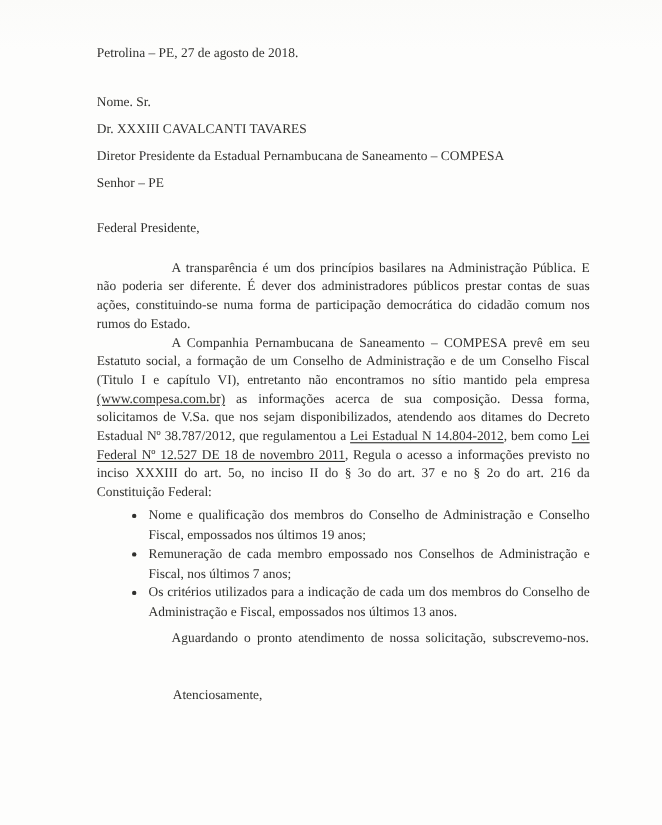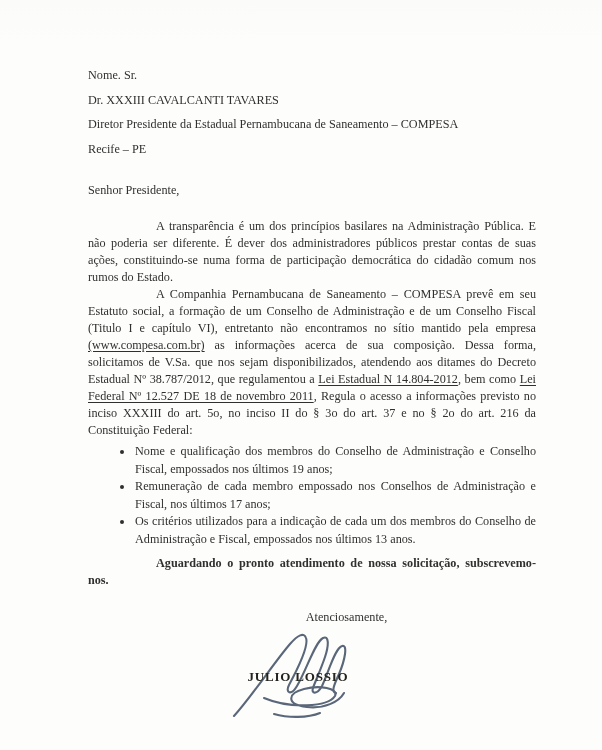--- a/index.html
+++ b/index.html
@@ -43,23 +43,22 @@
   ul.req-list li {
     text-align: justify;
     padding-left: 1px;
     line-height: 17.5px;
   }
   .closing-request {
     margin-top: 7px;
     text-align: justify;
     text-indent: 68px;
     word-spacing: 2.6px;
-    font-weight: bold;
   }
-  .salutation { margin-top: 20px; margin-left: 69px; text-align: center; }
+  .salutation { margin-top: 34px; margin-left: 69px; }
   .signature {
     position: absolute;
     left: 228px;
     top: 630px;
     width: 140px;
     height: 100px;
   }
   .signature-name {
     position: absolute;
     left: 0;
@@ -79,50 +78,41 @@
     height: 95px;
   }
 </style>
 </head>
 <body>
 
 <div class="page">
   <div class="content">
 
     <div class="ref-row">
+      <span>Petrolina – PE, 27 de agosto de 2018.</span>
     </div>
 
     <div class="recipient">
       <div>Nome. Sr.</div>
       <div>Dr. XXXIII CAVALCANTI TAVARES</div>
       <div>Diretor Presidente da Estadual Pernambucana de Saneamento – COMPESA</div>
-      <div>Recife – PE</div>
+      <div>Senhor – PE</div>
     </div>
 
-    <div class="greeting">Senhor Presidente,</div>
+    <div class="greeting">Federal Presidente,</div>
 
     <p class="para first">A transparência é um dos princípios basilares na Administração Pública. E não poderia ser diferente. É dever dos administradores públicos prestar contas de suas ações, constituindo-se numa forma de participação democrática do cidadão comum nos rumos do Estado.</p>
 
     <p class="para"><span>A Companhia Pernambucana de Saneamento – COMPESA prevê em seu Estatuto social, a formação de um Conselho de Administração e de um Conselho Fiscal (Titulo I e capítulo VI), entretanto não encontramos no sítio mantido pela empresa </span><span class="u">(www.compesa.com.br)</span><span> as informações acerca de sua composição. Dessa forma, solicitamos de V.Sa. que nos sejam disponibilizados, atendendo aos ditames do Decreto Estadual Nº 38.787/2012, que regulamentou a </span><span class="u">Lei Estadual N 14.804-2012</span><span>, bem como </span><span class="u">Lei Federal Nº 12.527 DE 18 de novembro 2011</span><span>, Regula o acesso a informações previsto no inciso XXXIII do art. 5o, no inciso II do § 3o do art. 37 e no § 2o do art. 216 da Constituição Federal:</span></p>
 
     <ul class="req-list">
       <li>Nome e qualificação dos membros do Conselho de Administração e Conselho Fiscal, empossados nos últimos 19 anos;</li>
-      <li>Remuneração de cada membro empossado nos Conselhos de Administração e Fiscal, nos últimos 17 anos;</li>
+      <li>Remuneração de cada membro empossado nos Conselhos de Administração e Fiscal, nos últimos 7 anos;</li>
       <li>Os critérios utilizados para a indicação de cada um dos membros do Conselho de Administração e Fiscal, empossados nos últimos 13 anos.</li>
     </ul>
 
     <p class="closing-request">Aguardando o pronto atendimento de nossa solicitação, subscrevemo-nos.</p>
 
     <div class="salutation">Atenciosamente,</div>
 
   </div>
 
-  <div class="signature">
-    <svg class="flourish" viewBox="0 0 140 95" xmlns="http://www.w3.org/2000/svg" aria-hidden="true">
-      <g fill="none" stroke="#4d5a6e" stroke-width="2.1" stroke-linecap="round" stroke-linejoin="round" opacity="0.92">
-        <path d="M6,86 C24,66 48,30 62,14 C70,5 76,2 78,8 C81,16 68,42 61,55 C57,63 63,66 69,56 C79,39 87,12 95,8 C101,5 101,15 97,27 C93,39 87,52 85,58 C83,64 89,65 94,56 C101,41 107,18 114,16 C120,14 117,30 111,44 C106,55 103,62 108,63"></path>
-        <path d="M36,68 C62,79 100,77 107,66 C111,58 91,55 76,59 C60,63 57,74 79,77 C96,79 111,72 116,63"></path>
-        <path d="M46,84 C60,88 80,88 92,83"></path>
-      </g>
-    </svg>
-    <div class="signature-name">JULIO LOSSIO</div>
-  </div>
 </div>
 
 </body></html>

